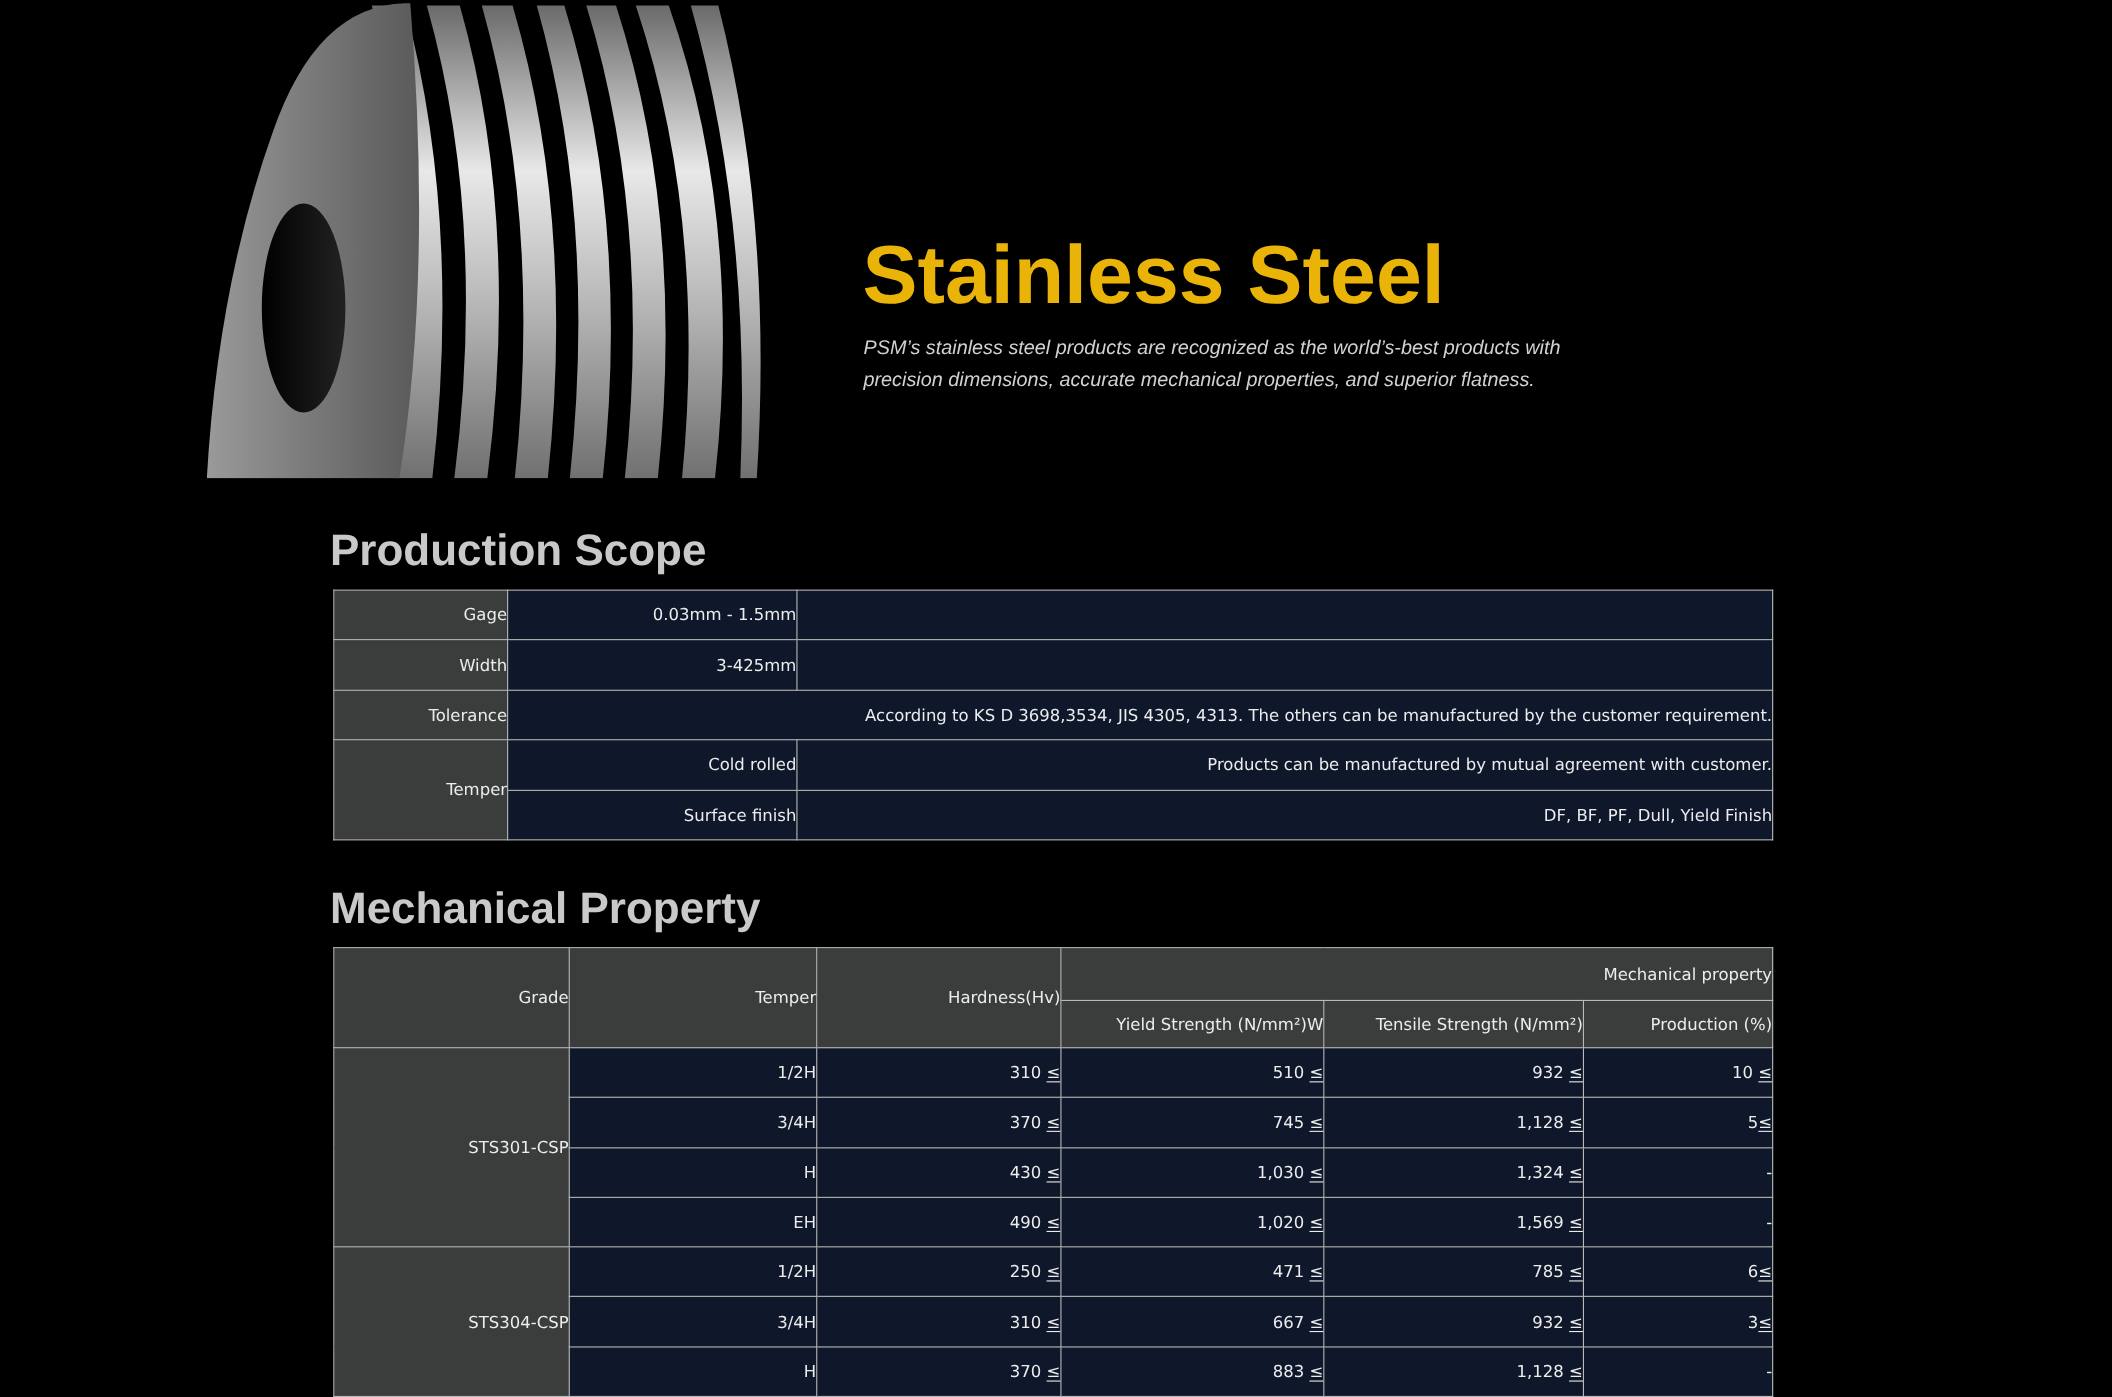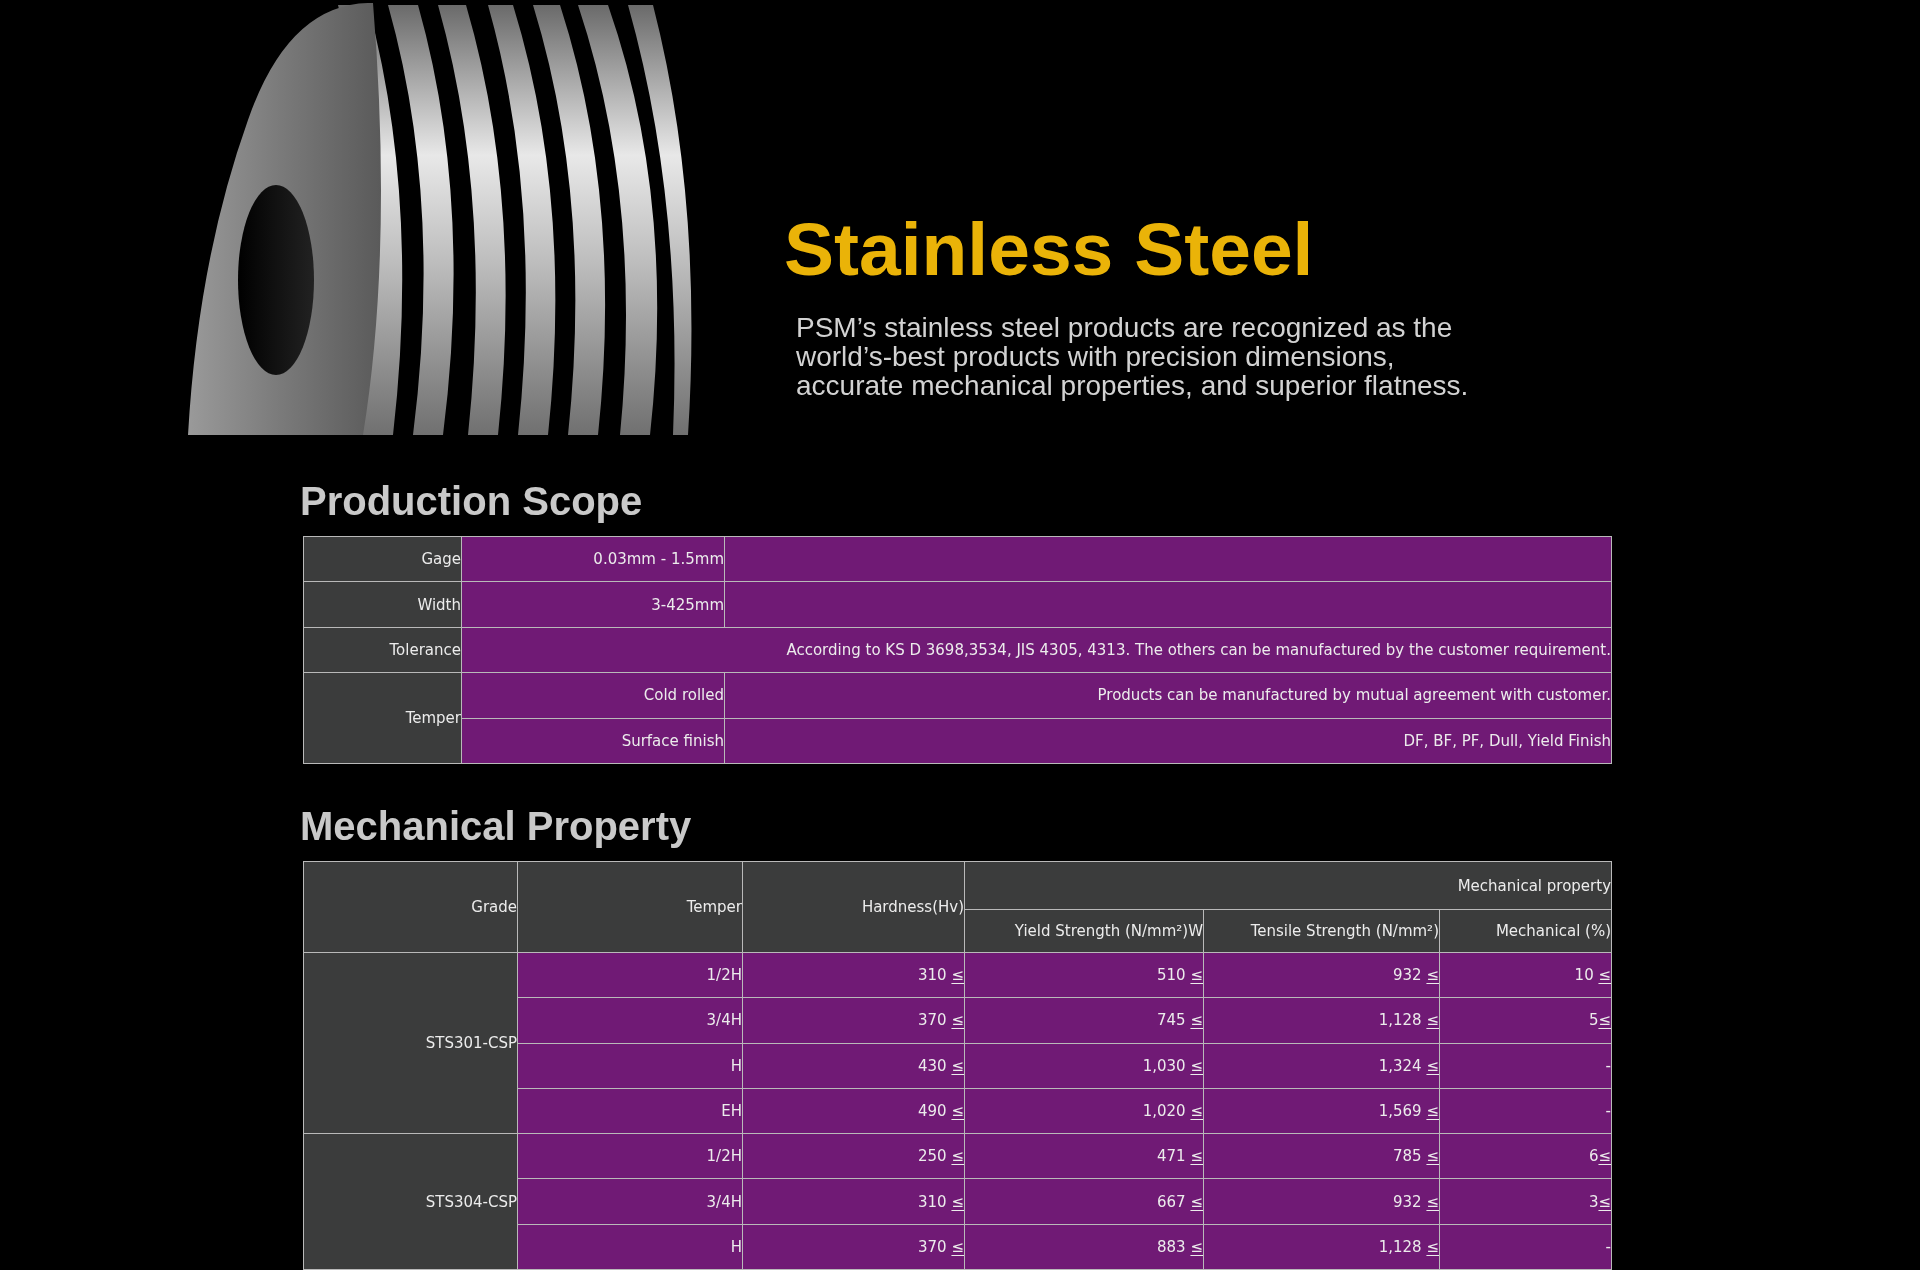--- a/index.html
+++ b/index.html
@@ -12,42 +12,42 @@
     position:absolute; left:188px; top:0; width:505px; height:435px; overflow:hidden;
   }
   .coil svg { display:block; width:100%; height:100%; }
 
   .hero-title {
     position:absolute; left:784px; top:204px; margin:0;
     font-family:"Liberation Sans", sans-serif; font-weight:bold;
     font-size:75px; line-height:90px; color:#eab308; letter-spacing:0px;
   }
   .hero-desc {
-    position:absolute; left:785px; top:302px; width:700px; margin:11px;
-    font-size:28px; line-height:29px; color:#d2d2d2;
+    position:absolute; left:785px; top:302px; width:700px; margin:0;
+    font-size:18px; line-height:29px; color:#d2d2d2;font-style:italic;
   }
 
   .section-heading {
     position:absolute; left:300px; margin:0;
     font-family:"Liberation Sans", sans-serif; font-weight:bold;
     font-size:40px; line-height:40px; color:#c9c9c9;
   }
   #h-scope { top:481px; }
   #h-mech  { top:806px; }
 
   table.spec {
     position:absolute; left:303px; border-collapse:collapse; table-layout:fixed;
     font-family:"DejaVu Sans", sans-serif; font-size:15px; color:#ececec;
   }
   table.spec td, table.spec th {
     border:1.5px solid #b9b9b9; padding:0; text-align:right; vertical-align:middle;
     font-weight:normal; white-space:nowrap;
   }
   .dark { background:#3b3c3c; }
-  .mid  { background:#701a75; }
+  .mid  { background:#0f172a; }
   .left { text-align:right; padding-left:14px !important; }
 
   #scope-table { top:536px; width:1308px; }
   #scope-table tr { height:45.4px; }
 
   #mech-table { top:861px; width:1308px; }
   #mech-table tr.hdr1 { height:48px; }
   #mech-table tr.hdr2 { height:43px; }
   #mech-table tr.data { height:45.3px; }
 
@@ -144,21 +144,21 @@
   <tbody>
       <tr class="hdr1 dark">
     <th rowspan="2">Grade</th>
     <th rowspan="2">Temper</th>
     <th rowspan="2">Hardness(Hv)</th>
     <th colspan="3">Mechanical property</th>
   </tr>
   <tr class="hdr2 dark">
     <th>Yield Strength (N/mm²)W</th>
     <th>Tensile Strength (N/mm²)</th>
-    <th>Mechanical (%)</th>
+    <th>Production (%)</th>
   </tr>
   </tbody>
     <tbody id="mech-body">
       <tr class="data">
         <td class="dark" rowspan="4">STS301-CSP</td>
         <td class="mid"><span>1/2H</span></td>
         <td class="mid"><span>310 </span><span class="le">≤</span></td>
         <td class="mid"><span>510 </span><span class="le">≤</span></td>
         <td class="mid"><span>932 </span><span class="le">≤</span></td>
         <td class="mid"><span>10 </span><span class="le">≤</span></td>

